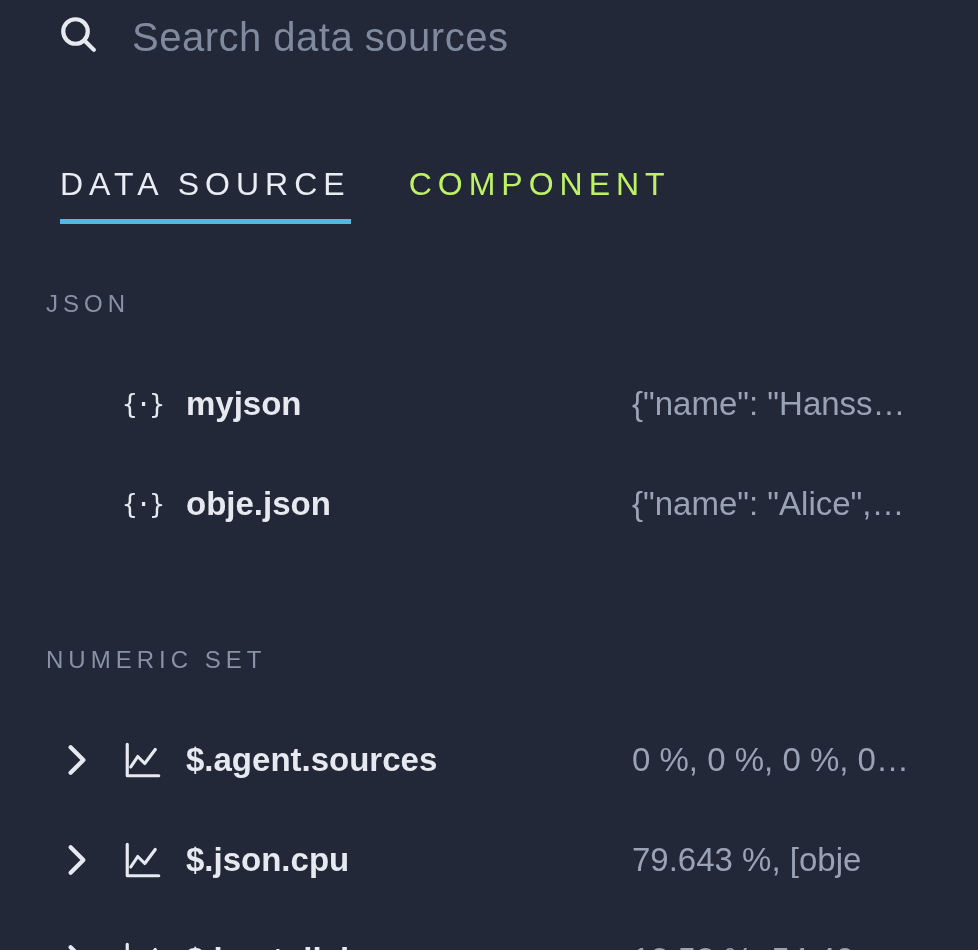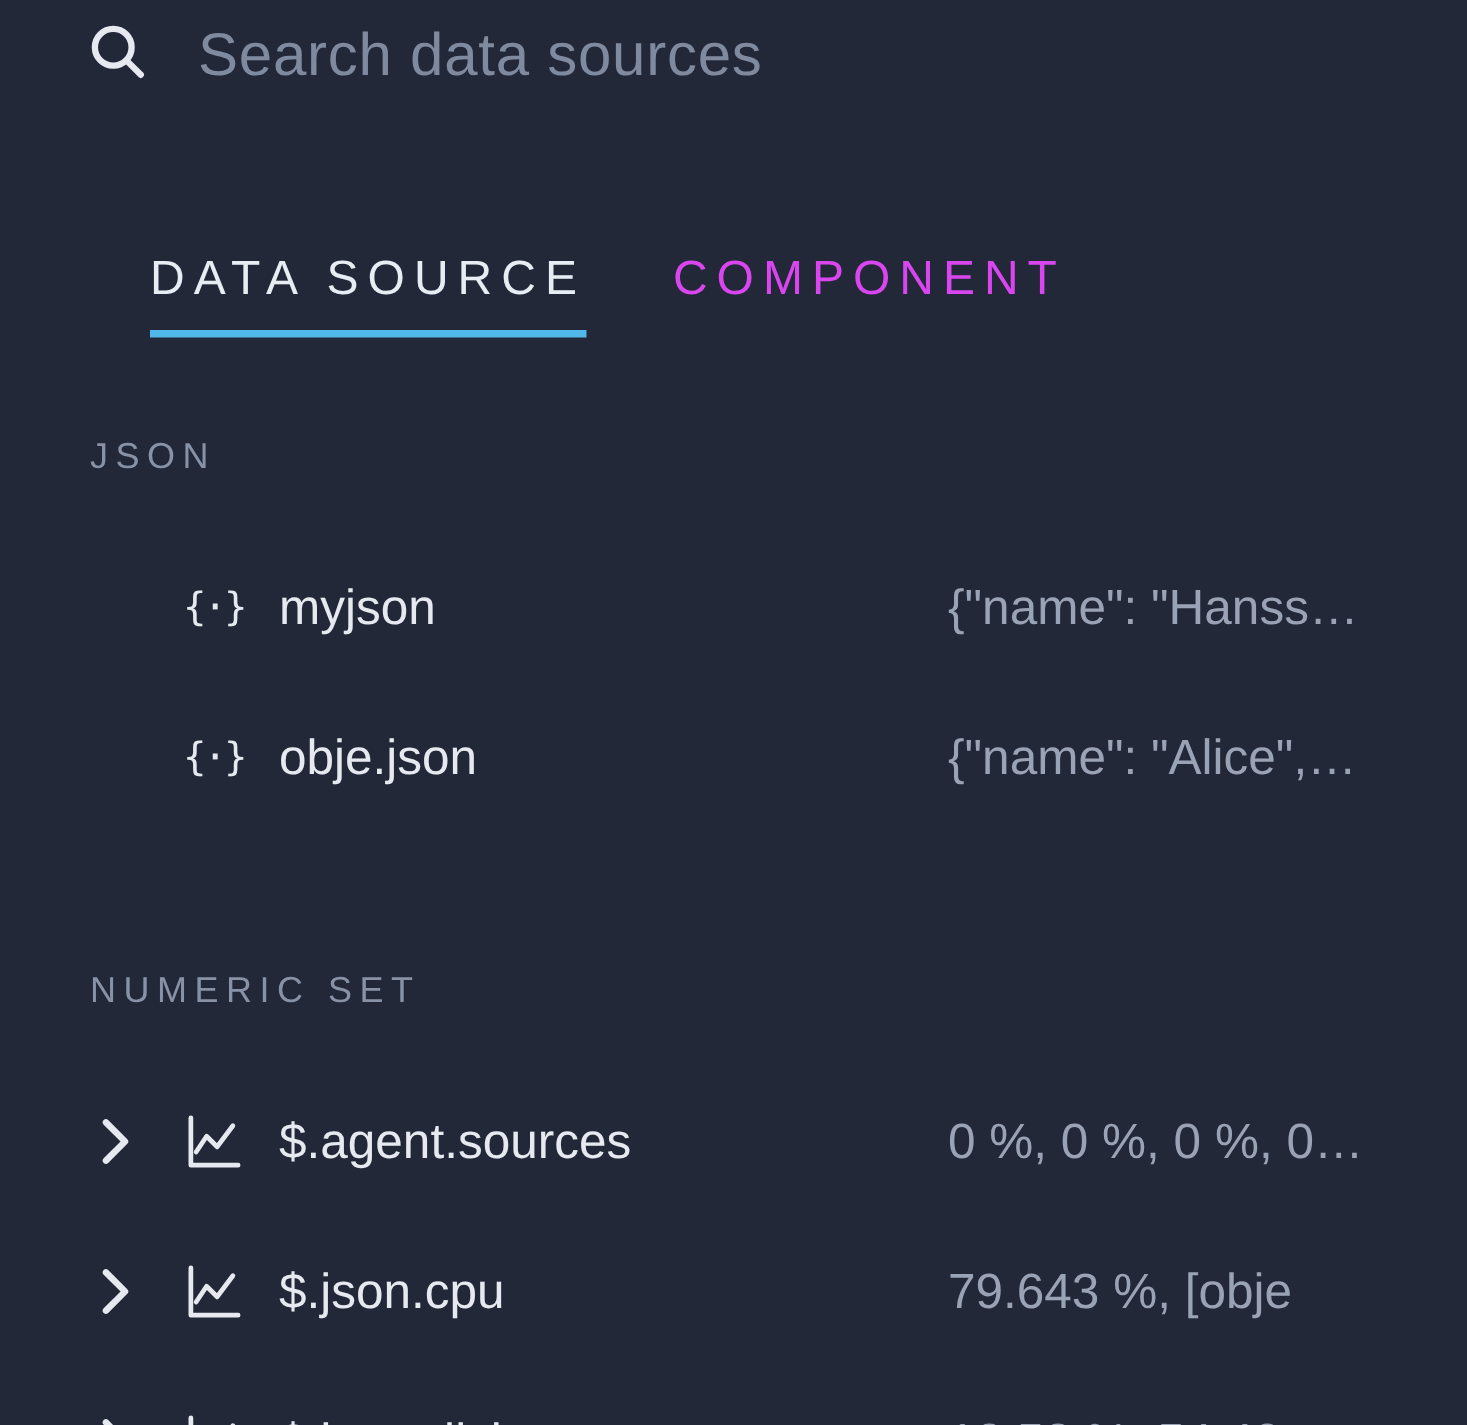--- a/index.html
+++ b/index.html
@@ -28,41 +28,40 @@
       font-weight: 400;
       letter-spacing: 0.5px;
       caret-color: #8fa0b5;
     }
     .search-input::placeholder { color: #808a9e; }
 
     .tabs {
       display: flex;
       gap: 58px;
       padding: 106px 0 0 60px;
-      margin-left: 40px;
     }
     .tab {
       font-size: 32px;
       letter-spacing: 6px;
       font-weight: 500;
-      color: #d946ef;
+      color: #bef264;
       padding-bottom: 16px;
       cursor: pointer;
     }
     .tab.active {
       color: #e8ecf3;
       border-bottom: 5px solid #4fb8e8;
     }
 
     .section-label {
       font-size: 24px;
       letter-spacing: 5px;
       color: #8892a6;
       font-weight: 500;
-      padding-left: 60px;
+      margin-left: 46px;
     }
     .section-json-label { margin-top: 66px; }
     .section-numeric-label { margin-top: 92px; }
 
     .row {
       display: flex;
       align-items: center;
       height: 100px;
       padding-left: 66px;
       padding-right: 56px;
@@ -73,21 +72,21 @@
     .chevron-slot { width: 56px; display:flex; align-items:center; }
     .chevron-slot.empty { }
     .chevron-svg { width: 22px; height: 34px; }
     .type-icon-slot { width: 64px; display:flex; align-items:center; }
     .type-icon-svg { width: 42px; height: 42px; }
     .jsonglyph { font-family: ui-monospace, Menlo, Consolas, monospace; font-size: 26px; color:#e6e9ef; letter-spacing: -2px; }
 
     .row-name {
       font-size: 33px;
       color: #e6e9ef;
-      font-weight: 400;
+      font-weight: 700;
       flex: 0 0 auto;
       width: 446px;
       white-space: nowrap;
       overflow: hidden;
       text-overflow: ellipsis;
     }
     .row-value {
       font-size: 33px;
       color: #9aa3b5;
       white-space: nowrap;

